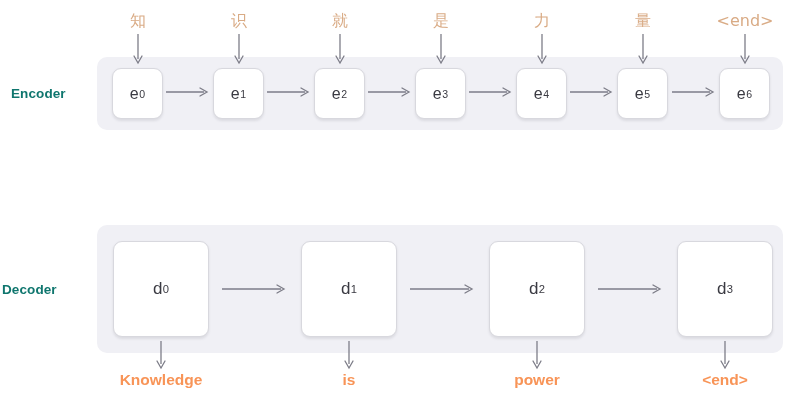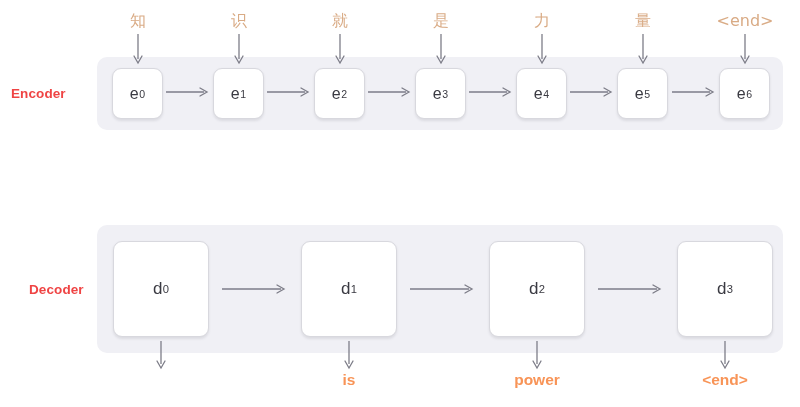--- a/index.html
+++ b/index.html
@@ -17,26 +17,26 @@
     position: relative;
     width: 800px;
     height: 407px;
   }
 
   
   .row-label {
     position: absolute;
     font-size: 13.5px;
     font-weight: bold;
-    color: #ef4444;
+    color: #0f766e;
     letter-spacing: 0.1px;
     white-space: nowrap;
   }
   #encoder-label { left: 11px; top: 86px; }
-  #decoder-label { left: 29px; top: 282px; }
+  #decoder-label { left: 2px; top: 282px; }
 
   
   .panel {
     position: absolute;
     background: #f0f0f5;
     border-radius: 10px;
   }
   #encoder-panel { left: 97px; top: 57px; width: 686px; height: 73px; }
   #decoder-panel { left: 97px; top: 225px; width: 686px; height: 128px; }
 
@@ -277,17 +277,18 @@
         <path d="M3 20 L7 27 L11 20" stroke="#7d7d88" stroke-width="1.3" fill="none" stroke-linecap="round"></path>
       </svg>
   </div>
   <div class="arrow" style="left:718px;top:341px">
     <svg width="14" height="30" viewBox="0 0 14 30">
         <path d="M7 0 L7 23" stroke="#7d7d88" stroke-width="1.3" fill="none"></path>
         <path d="M3 20 L7 27 L11 20" stroke="#7d7d88" stroke-width="1.3" fill="none" stroke-linecap="round"></path>
       </svg>
   </div>
 
+  <div class="token-bot" style="left:76px">Knowledge</div>
   <div class="token-bot" style="left:452px">power</div>
   <div class="token-bot" style="left:264px">is</div>
   <div class="token-bot" style="left:640px">&lt;end&gt;</div>
 
 </div>
 
 </body></html>

